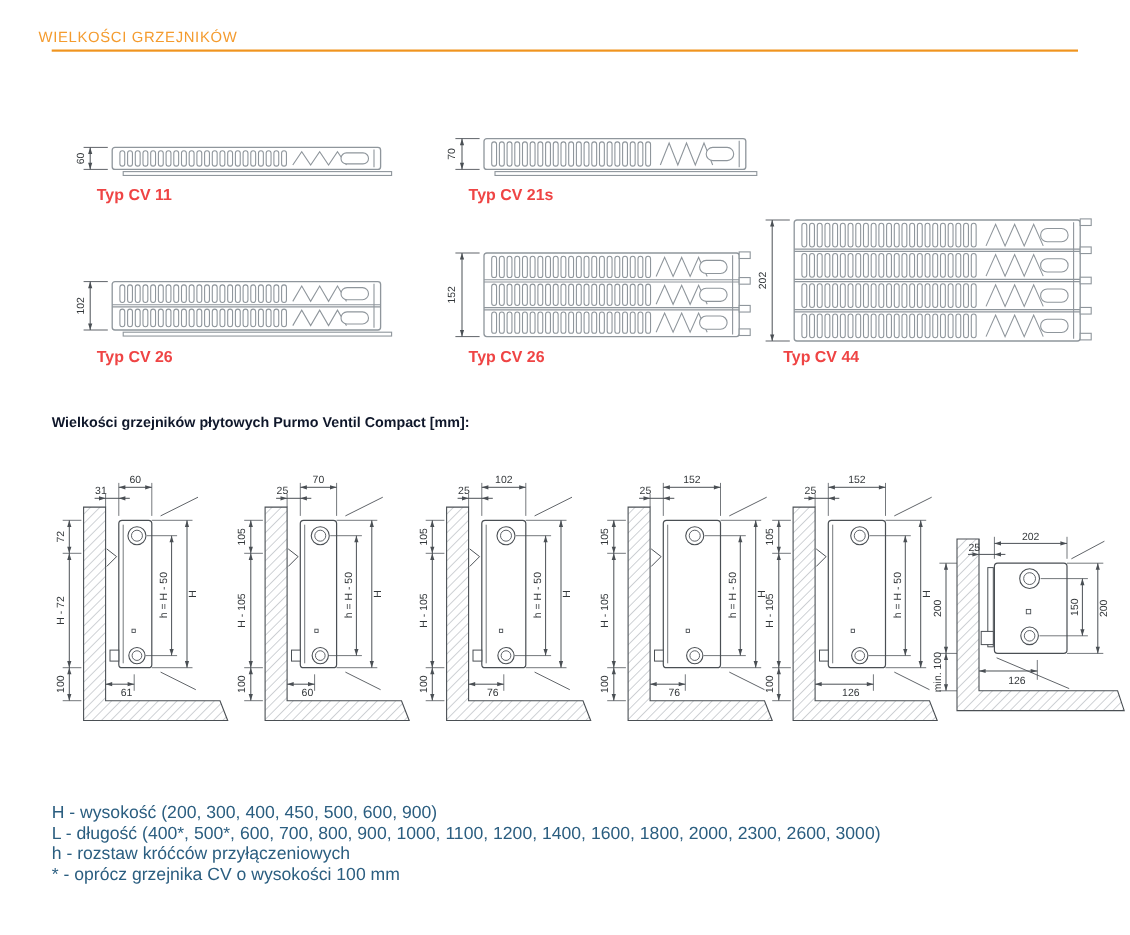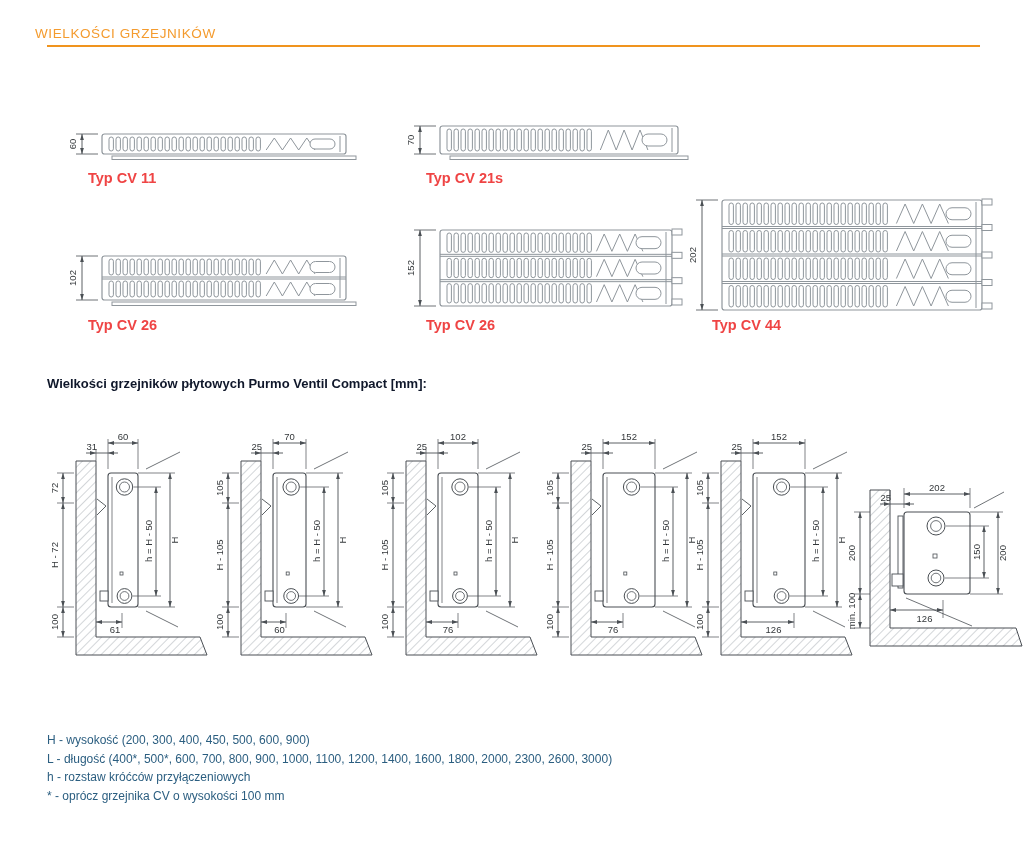--- a/index.html
+++ b/index.html
@@ -3,21 +3,21 @@
 <meta charset="utf-8">
 <style>
   html,body{margin:0;padding:0;background:#ffffff;}
   body{font-family:"Liberation Sans", sans-serif;}
   .page{position:relative;width:1027px;height:850px;background:#fff;overflow:hidden;}
   .hdr-title{position:absolute;left:35px;top:26px;font-size:13.5px;font-weight:400;letter-spacing:.6px;color:#F49B2E;}
   .hdr-rule{position:absolute;left:47px;top:45px;width:933px;height:2px;background:#F0941E;}
   .fig{position:absolute;}
   .fig-label{position:absolute;font-size:14.5px;font-weight:bold;color:#ef4444;}
   .sec-heading{position:absolute;left:47px;top:376px;font-size:13px;font-weight:bold;color:#0f172a;}
-  .footnotes{position:absolute;left:47px;top:731px;color:#2B5E80;font-size:12px;line-height:18.5px;}
+  .footnotes{position:absolute;left:47px;top:731px;color:#2B5E80;font-size:16px;line-height:18.5px;}
   svg text{font-family:"Liberation Sans", sans-serif;}
 </style>
 </head>
 <body>
 
 <div class="page">
 
   <div class="hdr-title">WIELKOŚCI GRZEJNIKÓW</div>
   <div class="hdr-rule"></div>
 

